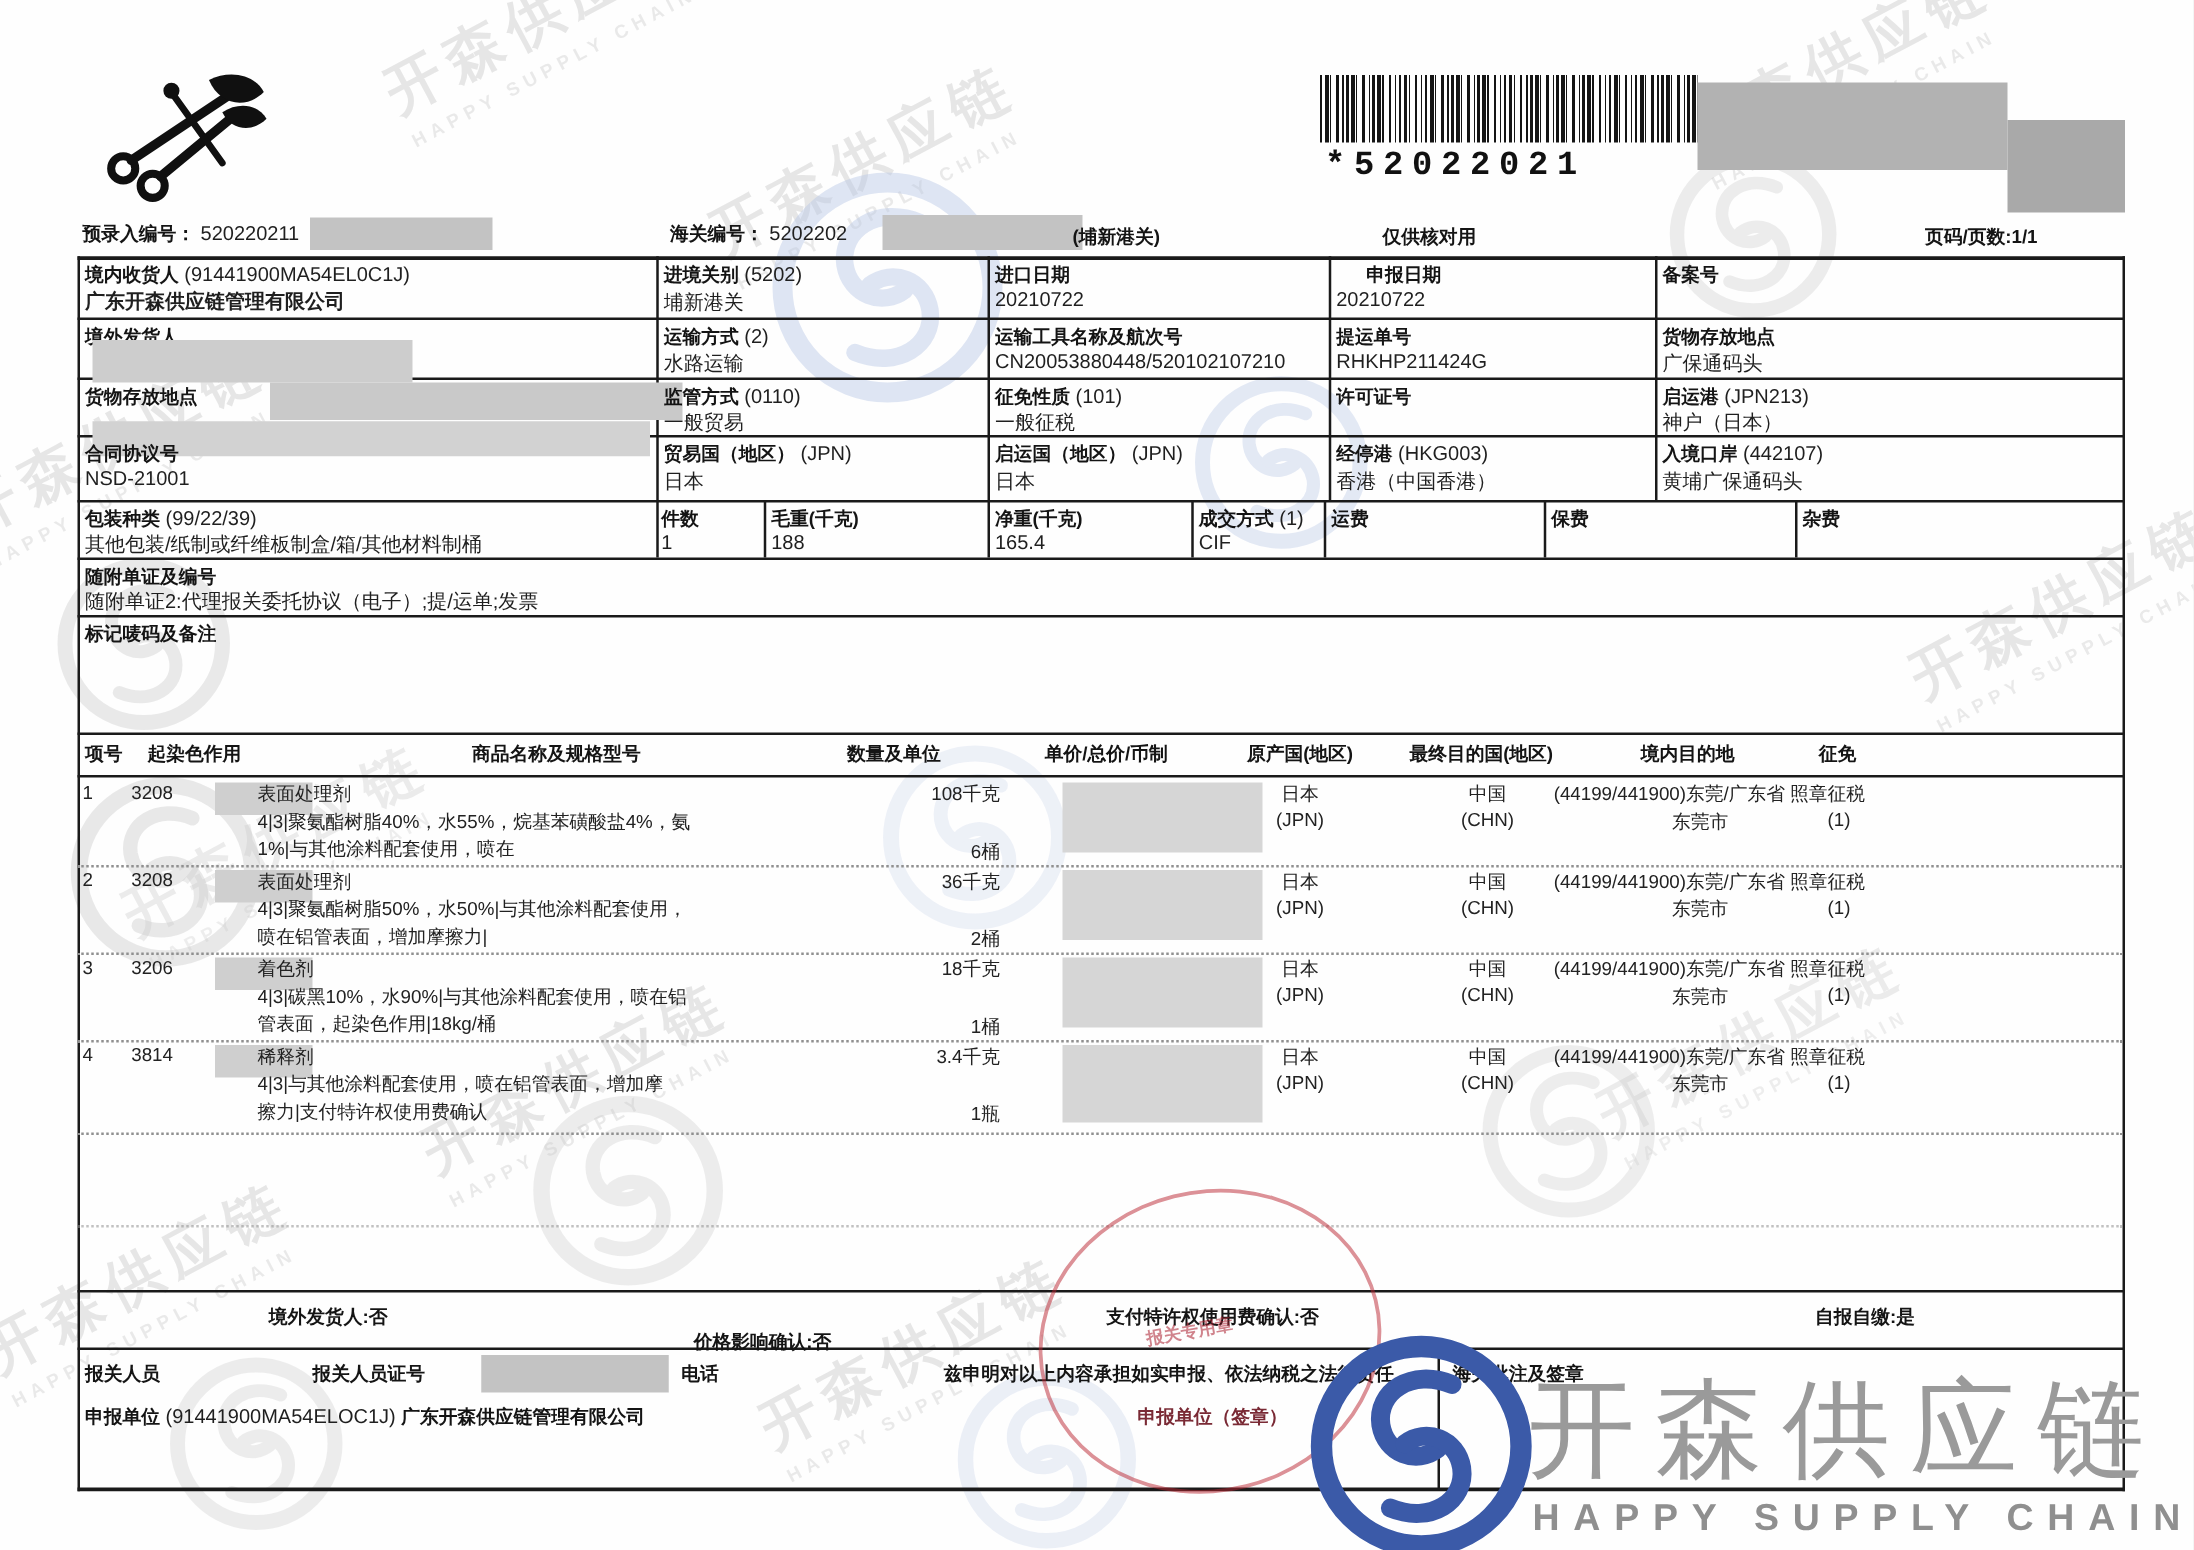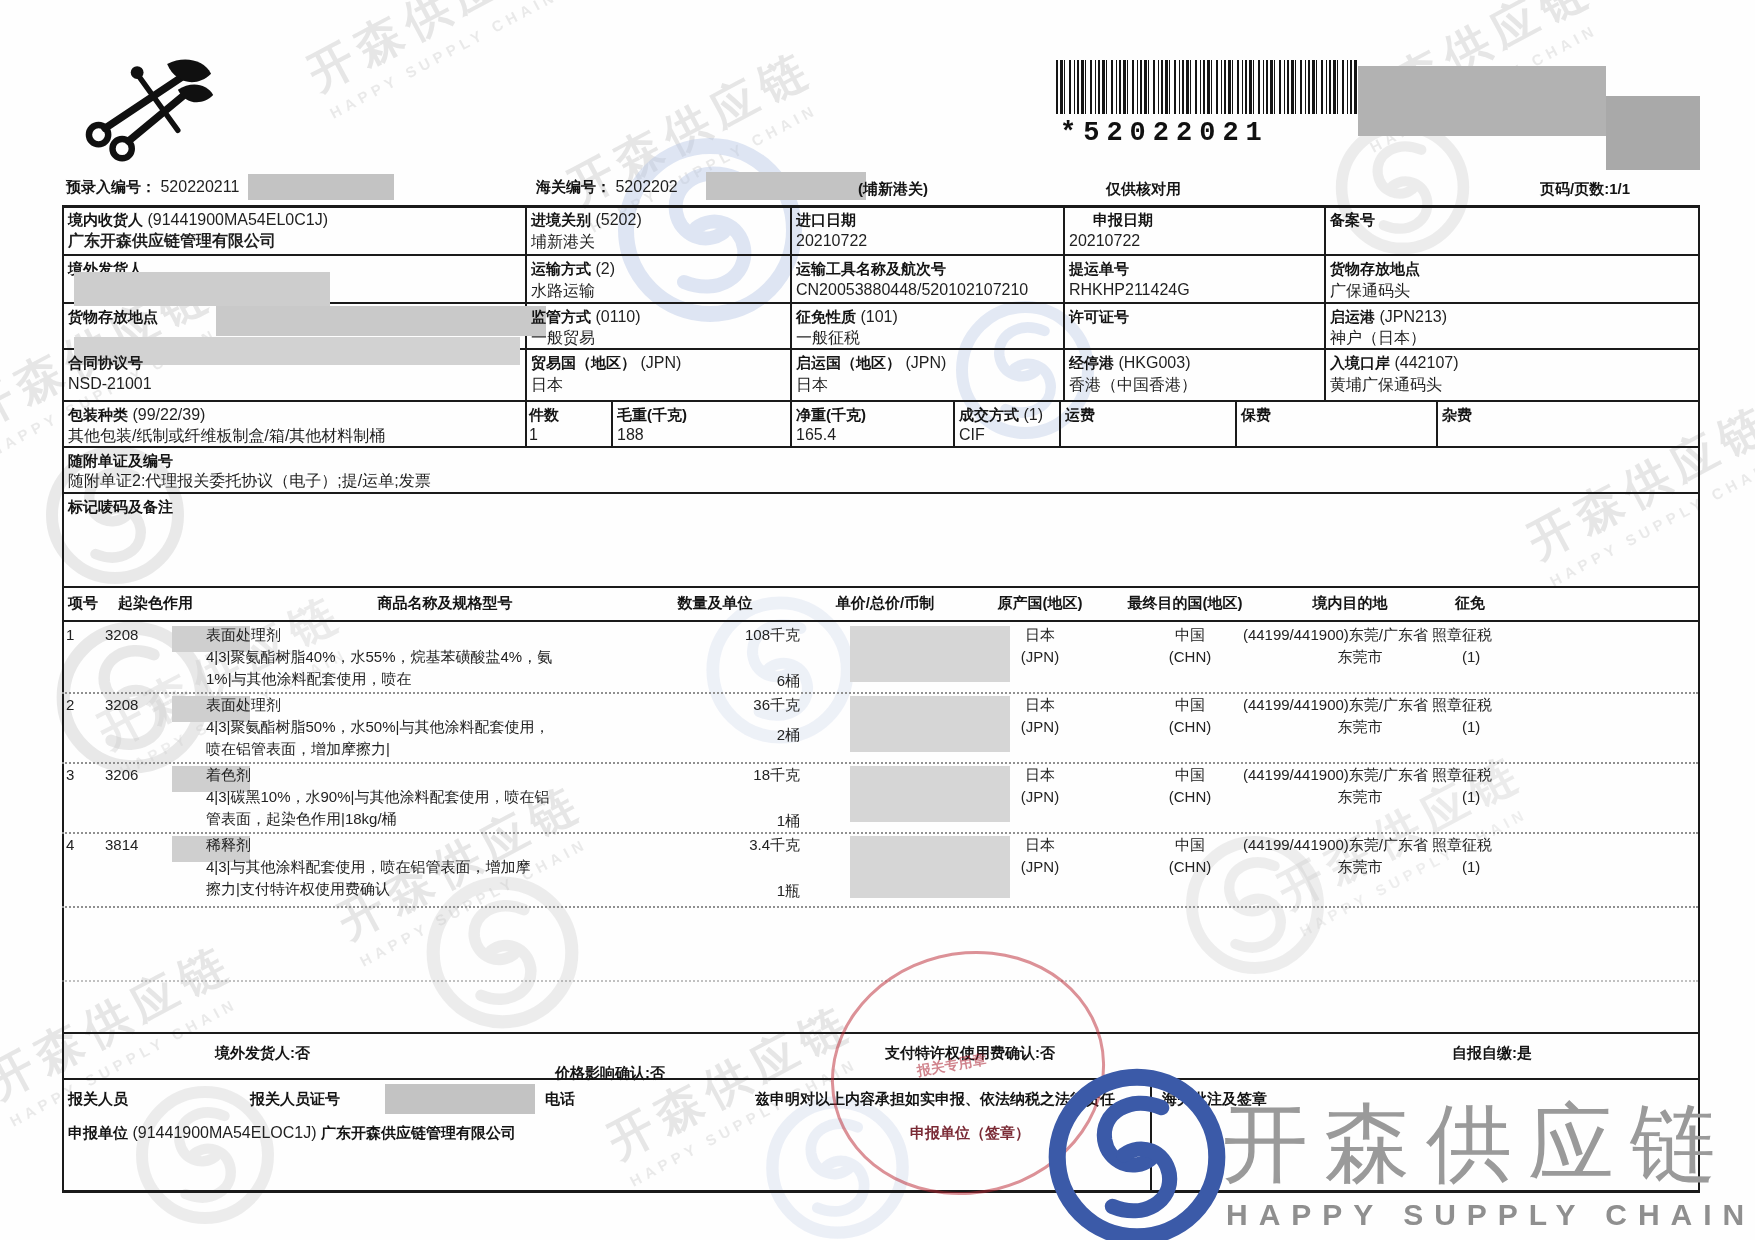--- a/index.html
+++ b/index.html
@@ -325,21 +325,21 @@
   </div>
 
   <div>
     <div class="gv" style="left:66px;top:696px">2</div>
     <div class="gv" style="left:105px;top:696px">3208</div>
     <div class="rd" style="left:172px;top:696px;width:78px;height:26px;background:#cfcfcf"></div>
     <div class="gv" style="left:206px;top:696px">表面处理剂</div>
     <div class="gv" style="left:206px;top:718px">4|3|聚氨酯树脂50%，水50%|与其他涂料配套使用，</div>
     <div class="gv" style="left:206px;top:740px">喷在铝管表面，增加摩擦力|</div>
     <div class="gv rt" style="left:630px;top:696px;width:170px">36千克</div>
-    <div class="gv rt" style="left:630px;top:726px;width:170px">2桶</div>
+    <div class="gv rt" style="left:630px;top:742px;width:170px">2桶</div>
     <div class="rd" style="left:850px;top:696px;width:160px;height:56px;background:#d6d6d6"></div>
     <div class="gv ctr" style="left:985px;top:696px;width:110px">日本</div>
     <div class="gv ctr" style="left:985px;top:718px;width:110px">(JPN)</div>
     <div class="gv ctr" style="left:1135px;top:696px;width:110px">中国</div>
     <div class="gv ctr" style="left:1135px;top:718px;width:110px">(CHN)</div>
     <div class="gv rt" style="left:1198px;top:696px;width:230px">(44199/441900)东莞/广东省</div>
     <div class="gv ctr" style="left:1300px;top:718px;width:120px">东莞市</div>
     <div class="gv" style="left:1432px;top:696px">照章征税</div>
     <div class="gv" style="left:1462px;top:718px">(1)</div>
   </div>

